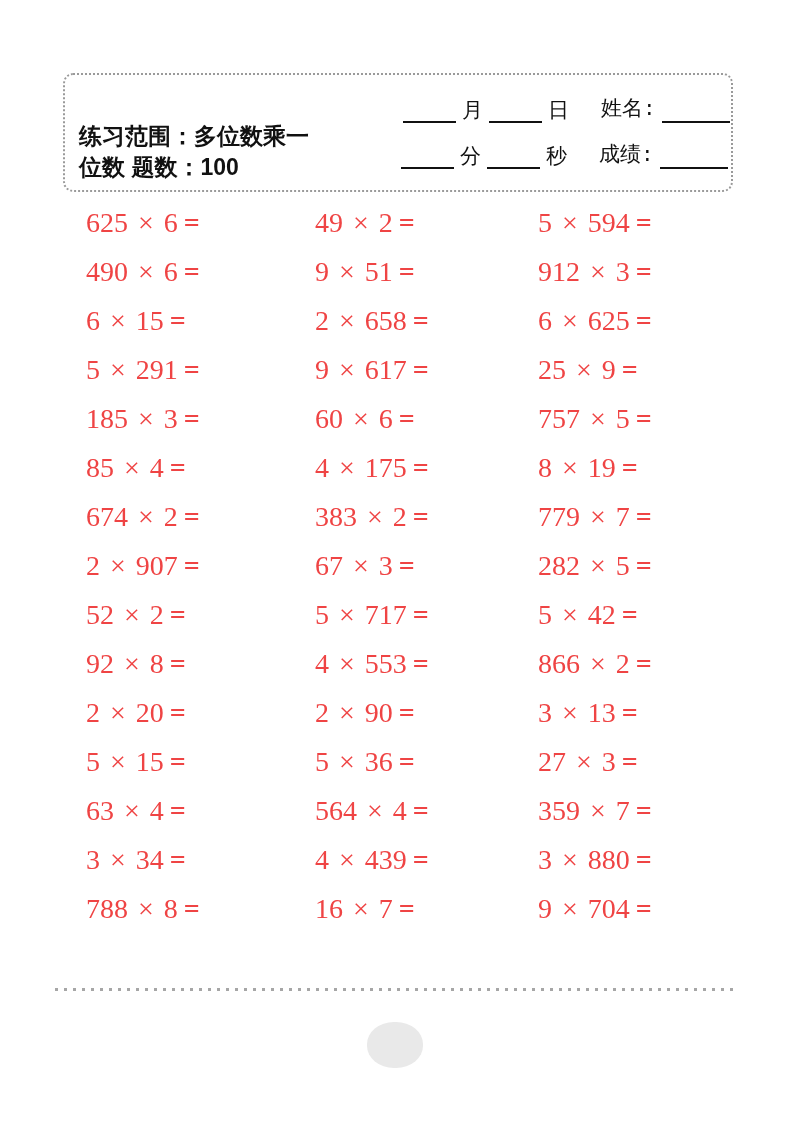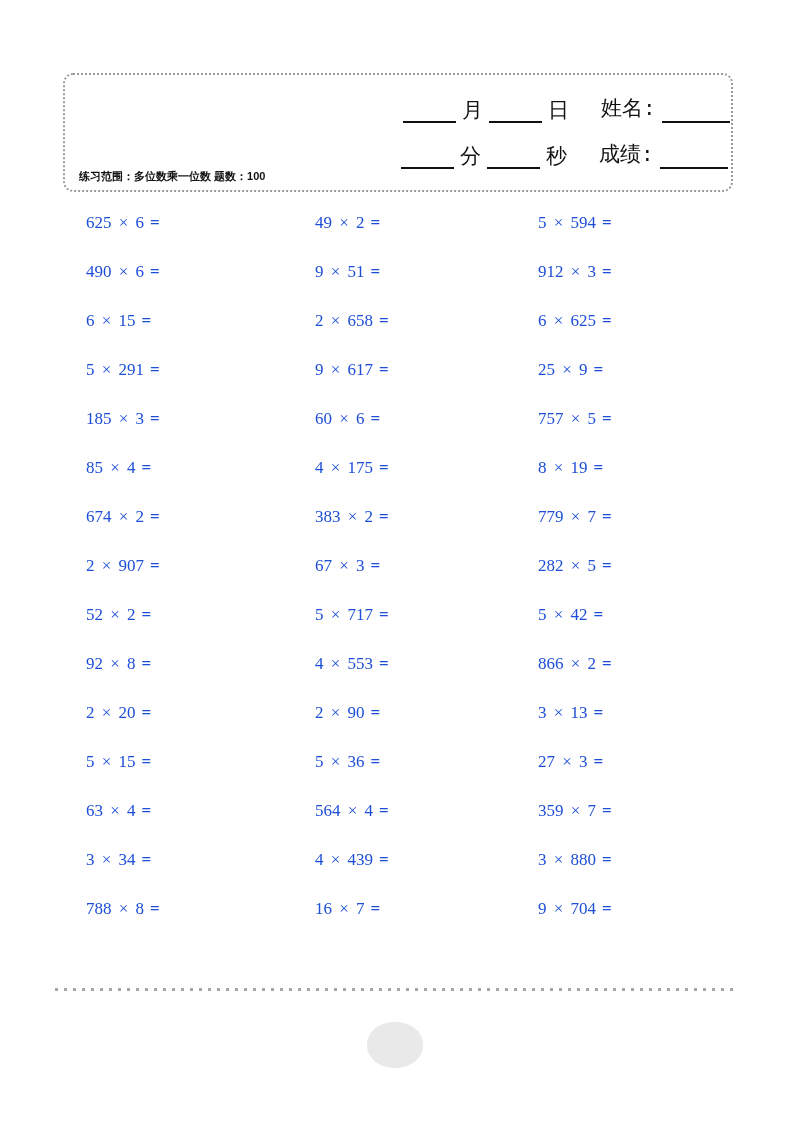--- a/index.html
+++ b/index.html
@@ -8,21 +8,21 @@
     font-family:"Liberation Sans", sans-serif; color:#1c1c1c; overflow:hidden;
   }
 
   
   .header-box {
     position:absolute; left:63px; top:73px; width:670px; height:119px;
     border:2px dotted #9a9a9a; border-radius:10px; box-sizing:border-box;
   }
   .range-text {
     position:absolute; left:14px; bottom:6px; width:252px;
-    font-size:11px; font-weight:600; line-height:1.38; color:#111111;
+    font-size:23px; font-weight:600; line-height:1.38; color:#111111;
   }
   .hline {
     position:absolute; display:flex; align-items:flex-end; white-space:nowrap;
     font-size:21px; color:#111111;
   }
   .hline-1 { left:338px; top:22px; }
   .hline-2 { left:336px; top:68px; }
   .blank {
     display:inline-block; height:24px; border-bottom:2px solid #111111;
   }
@@ -31,21 +31,21 @@
   .hlabel { margin:0 6px; line-height:26px; }
   .hlabel-gap { margin-left:26px;font-family:Liberation Mono, monospace; }
 
   
   .problems {
     position:absolute; left:86px; top:198px;
     display:grid; grid-template-columns:229px 223px 195px; grid-auto-rows:49px;
   }
   .cell {
     display:flex; align-items:center;
-    font-family:"Liberation Serif", serif; font-size:17px; color:#1d4ed8;
+    font-family:"Liberation Serif", serif; font-size:28px; color:#ef4444;
     word-spacing:3px;
   }
   .eq { font-weight:bold; margin-left:6px; }
 
   
   .bottom-dots {
     position:absolute; left:55px; top:988px; width:678px; height:3px;
     background:repeating-linear-gradient(to right, #a6a6a6 0 3px, transparent 3px 9px);
   }
   .thumb {

